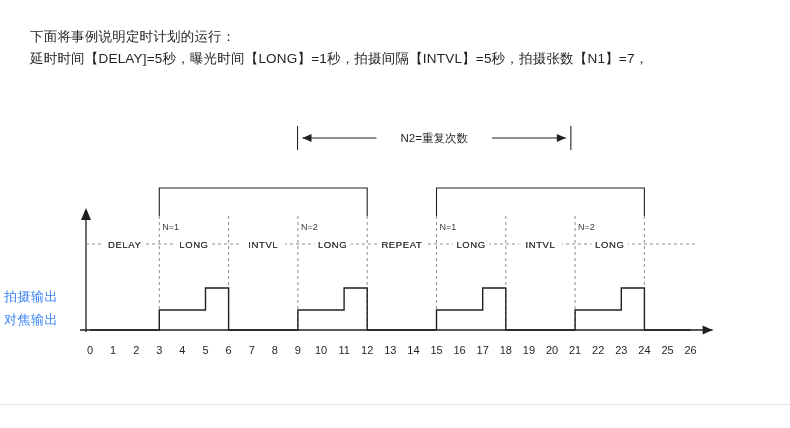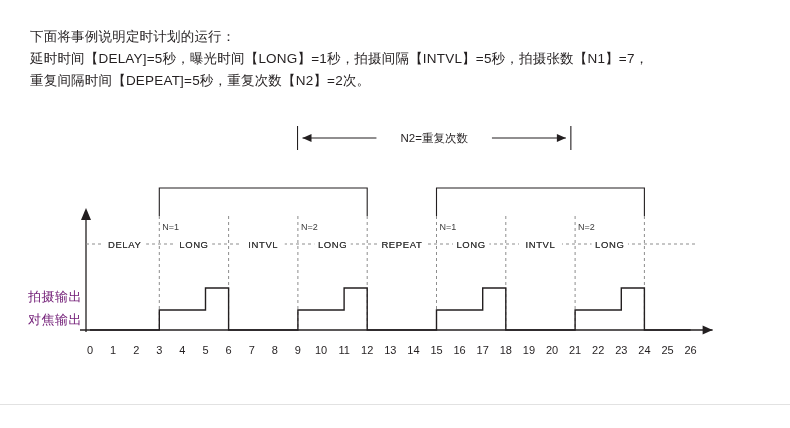--- a/index.html
+++ b/index.html
@@ -62,23 +62,23 @@
     fill: #3b3b3b;
     font-family: "Liberation Sans", sans-serif;
   }
   .n2-label {
     font-size: 11.5px;
     fill: #231f20;
     font-family: "Liberation Sans", sans-serif;
   }
   .row-label {
     position: absolute;
-    left: 28px;
+    left: 4px;
     font-size: 13px;
-    color: #701a75;
+    color: #3b82f6;
     letter-spacing: 0.5px;
     font-family: "Liberation Sans", sans-serif;
   }
   #label-shoot { top: 288px; }
   #label-focus { top: 311px; }
   .footer-rule {
     position: absolute;
     left: 0;
     top: 404px;
     width: 790px;
@@ -97,21 +97,20 @@
 </head>
 <body>
 
 <div id="page">
 
   <div class="top-rule"></div>
 
   <div class="intro">
     <div>下面将事例说明定时计划的运行：</div>
     <div>延时时间【DELAY]=5秒，曝光时间【LONG】=1秒，拍摄间隔【INTVL】=5秒，拍摄张数【N1】=7，</div>
-    <div>重复间隔时间【DEPEAT]=5秒，重复次数【N2】=2次。</div>
   </div>
 
   <div class="row-label" id="label-shoot">拍摄输出</div>
   <div class="row-label" id="label-focus">对焦输出</div>
 
   <div id="diagram">
     <svg width="790" height="270" viewBox="0 0 790 270">
 
       <g id="svg-root">
           <line x1="80" y1="220" x2="712.6" y2="220" stroke="#231f20" stroke-width="1.3"></line>

